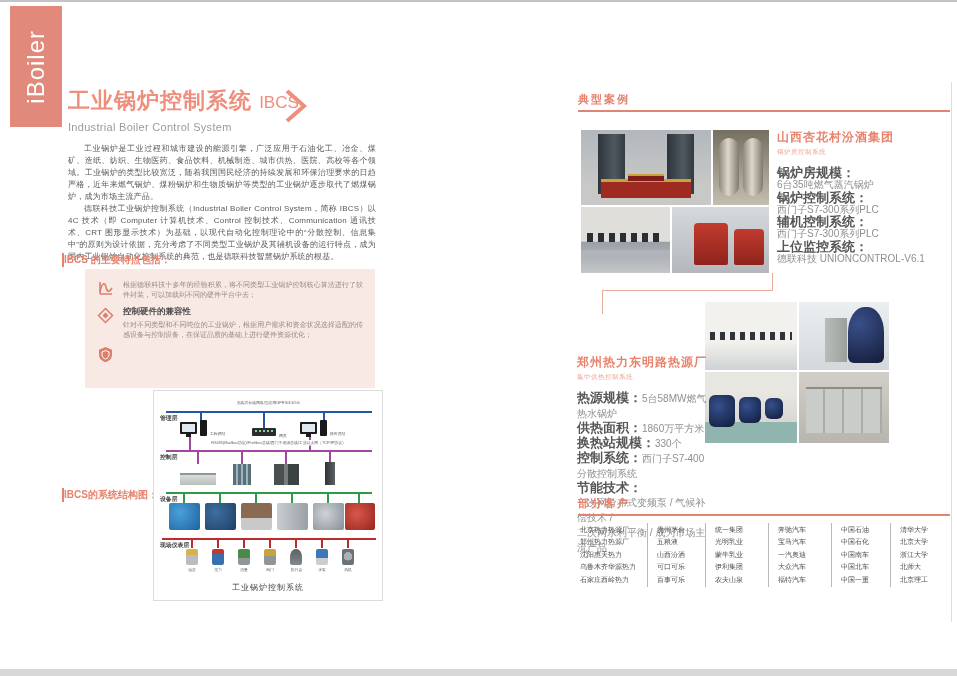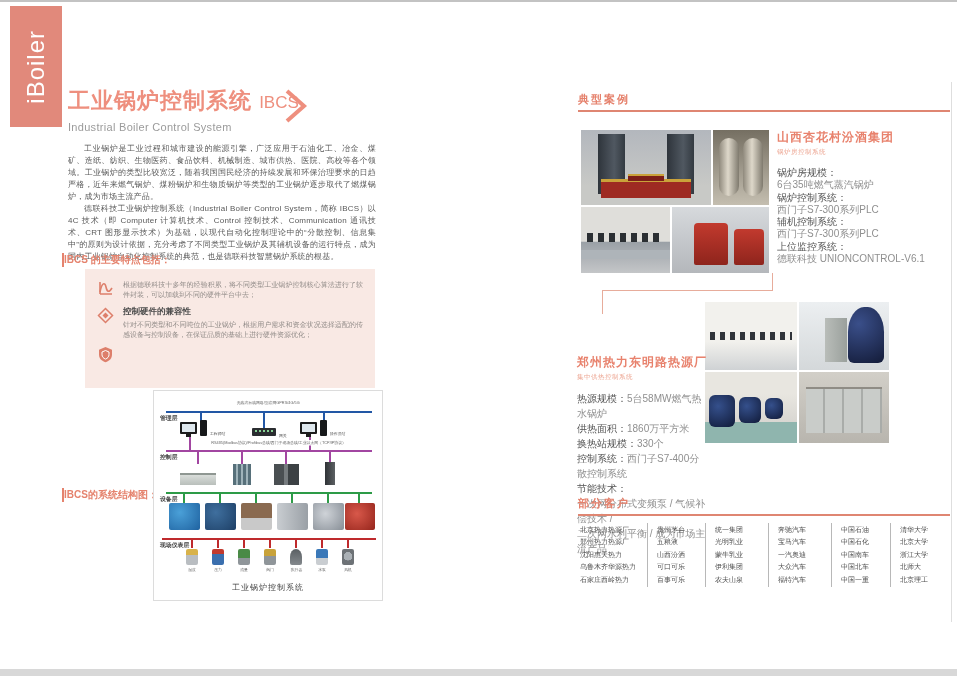--- a/index.html
+++ b/index.html
@@ -114,21 +114,21 @@
   .ph-bluerow .b.x1{ left:4px; } .ph-bluerow .b.x2{ left:34px; bottom:20px; width:22px; height:26px; } .ph-bluerow .b.x3{ left:60px; bottom:24px; width:18px; height:21px; }
   .ph-cabs { left:799px; top:370px; width:90px; height:71px; background:linear-gradient(#d2cfc8,#b8b5ae); }
   .ph-cabs .row { position:absolute; bottom:10px; left:7px; right:7px; height:46px; border-top:2px solid #8f8c85;
      background:repeating-linear-gradient(90deg,#c9ccc9 0 17px,#a9aca9 17px 19px); }
 
   
   .case-title { font-size:12px; font-weight:bold; color:#e8826d; letter-spacing:1px; }
   .case-sub { font-size:6.5px; color:#eda794; margin-top:2px; letter-spacing:0.5px; }
   .c1text { position:absolute; left:777px; top:127px; width:175px; }
   .c1specs { margin-top:10px; }
-  .spec-label { font-size:10px; font-weight:normal; color:#565656; }
+  .spec-label { font-size:13px; font-weight:bold; color:#565656; }
   .spec-value { font-size:10px; color:#8f8f8f; }
   .c1specs div { line-height:12.3px; }
   .conn { position:absolute; background:#e7ac9b; }
   .c2text { position:absolute; left:577px; top:352px; width:130px; }
   .c2specs { margin-top:8px; }
   .c2specs .line { line-height:13px; }
 
   
   .cust-grid { position:absolute; left:580px; top:521px; width:371px; display:flex; }
   .cust-col { padding:1px 0 1px 9px; }

